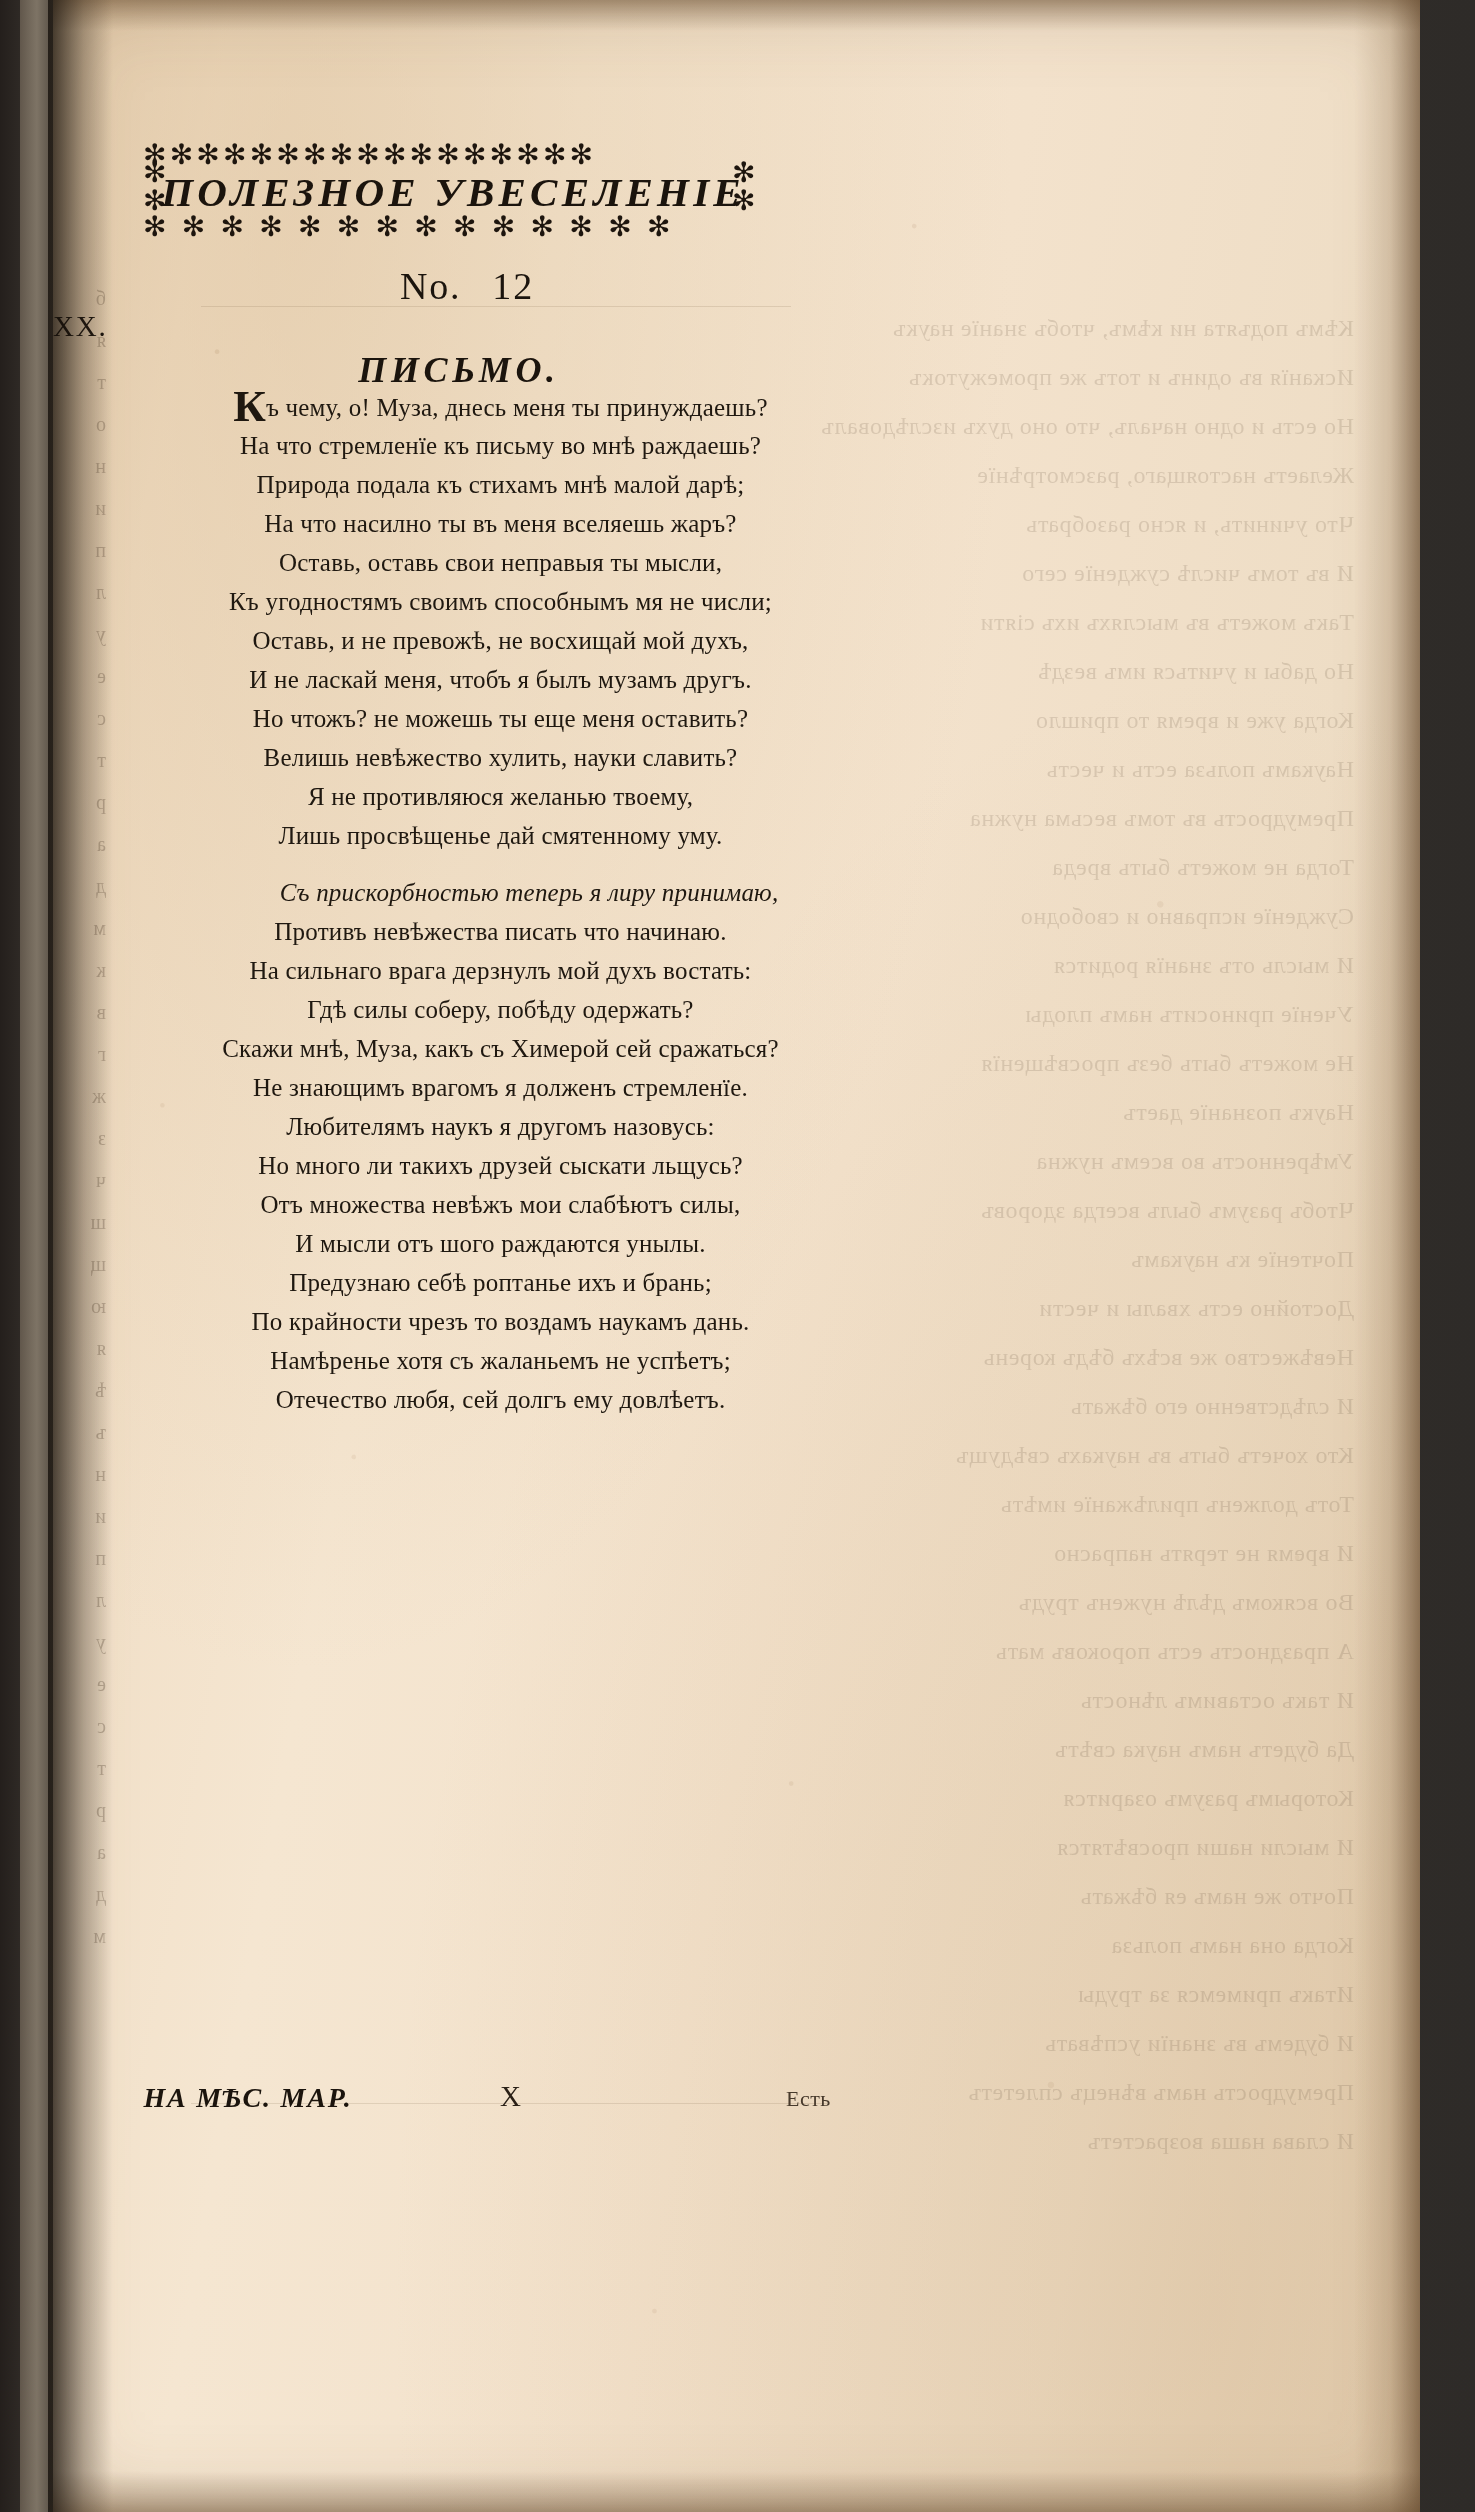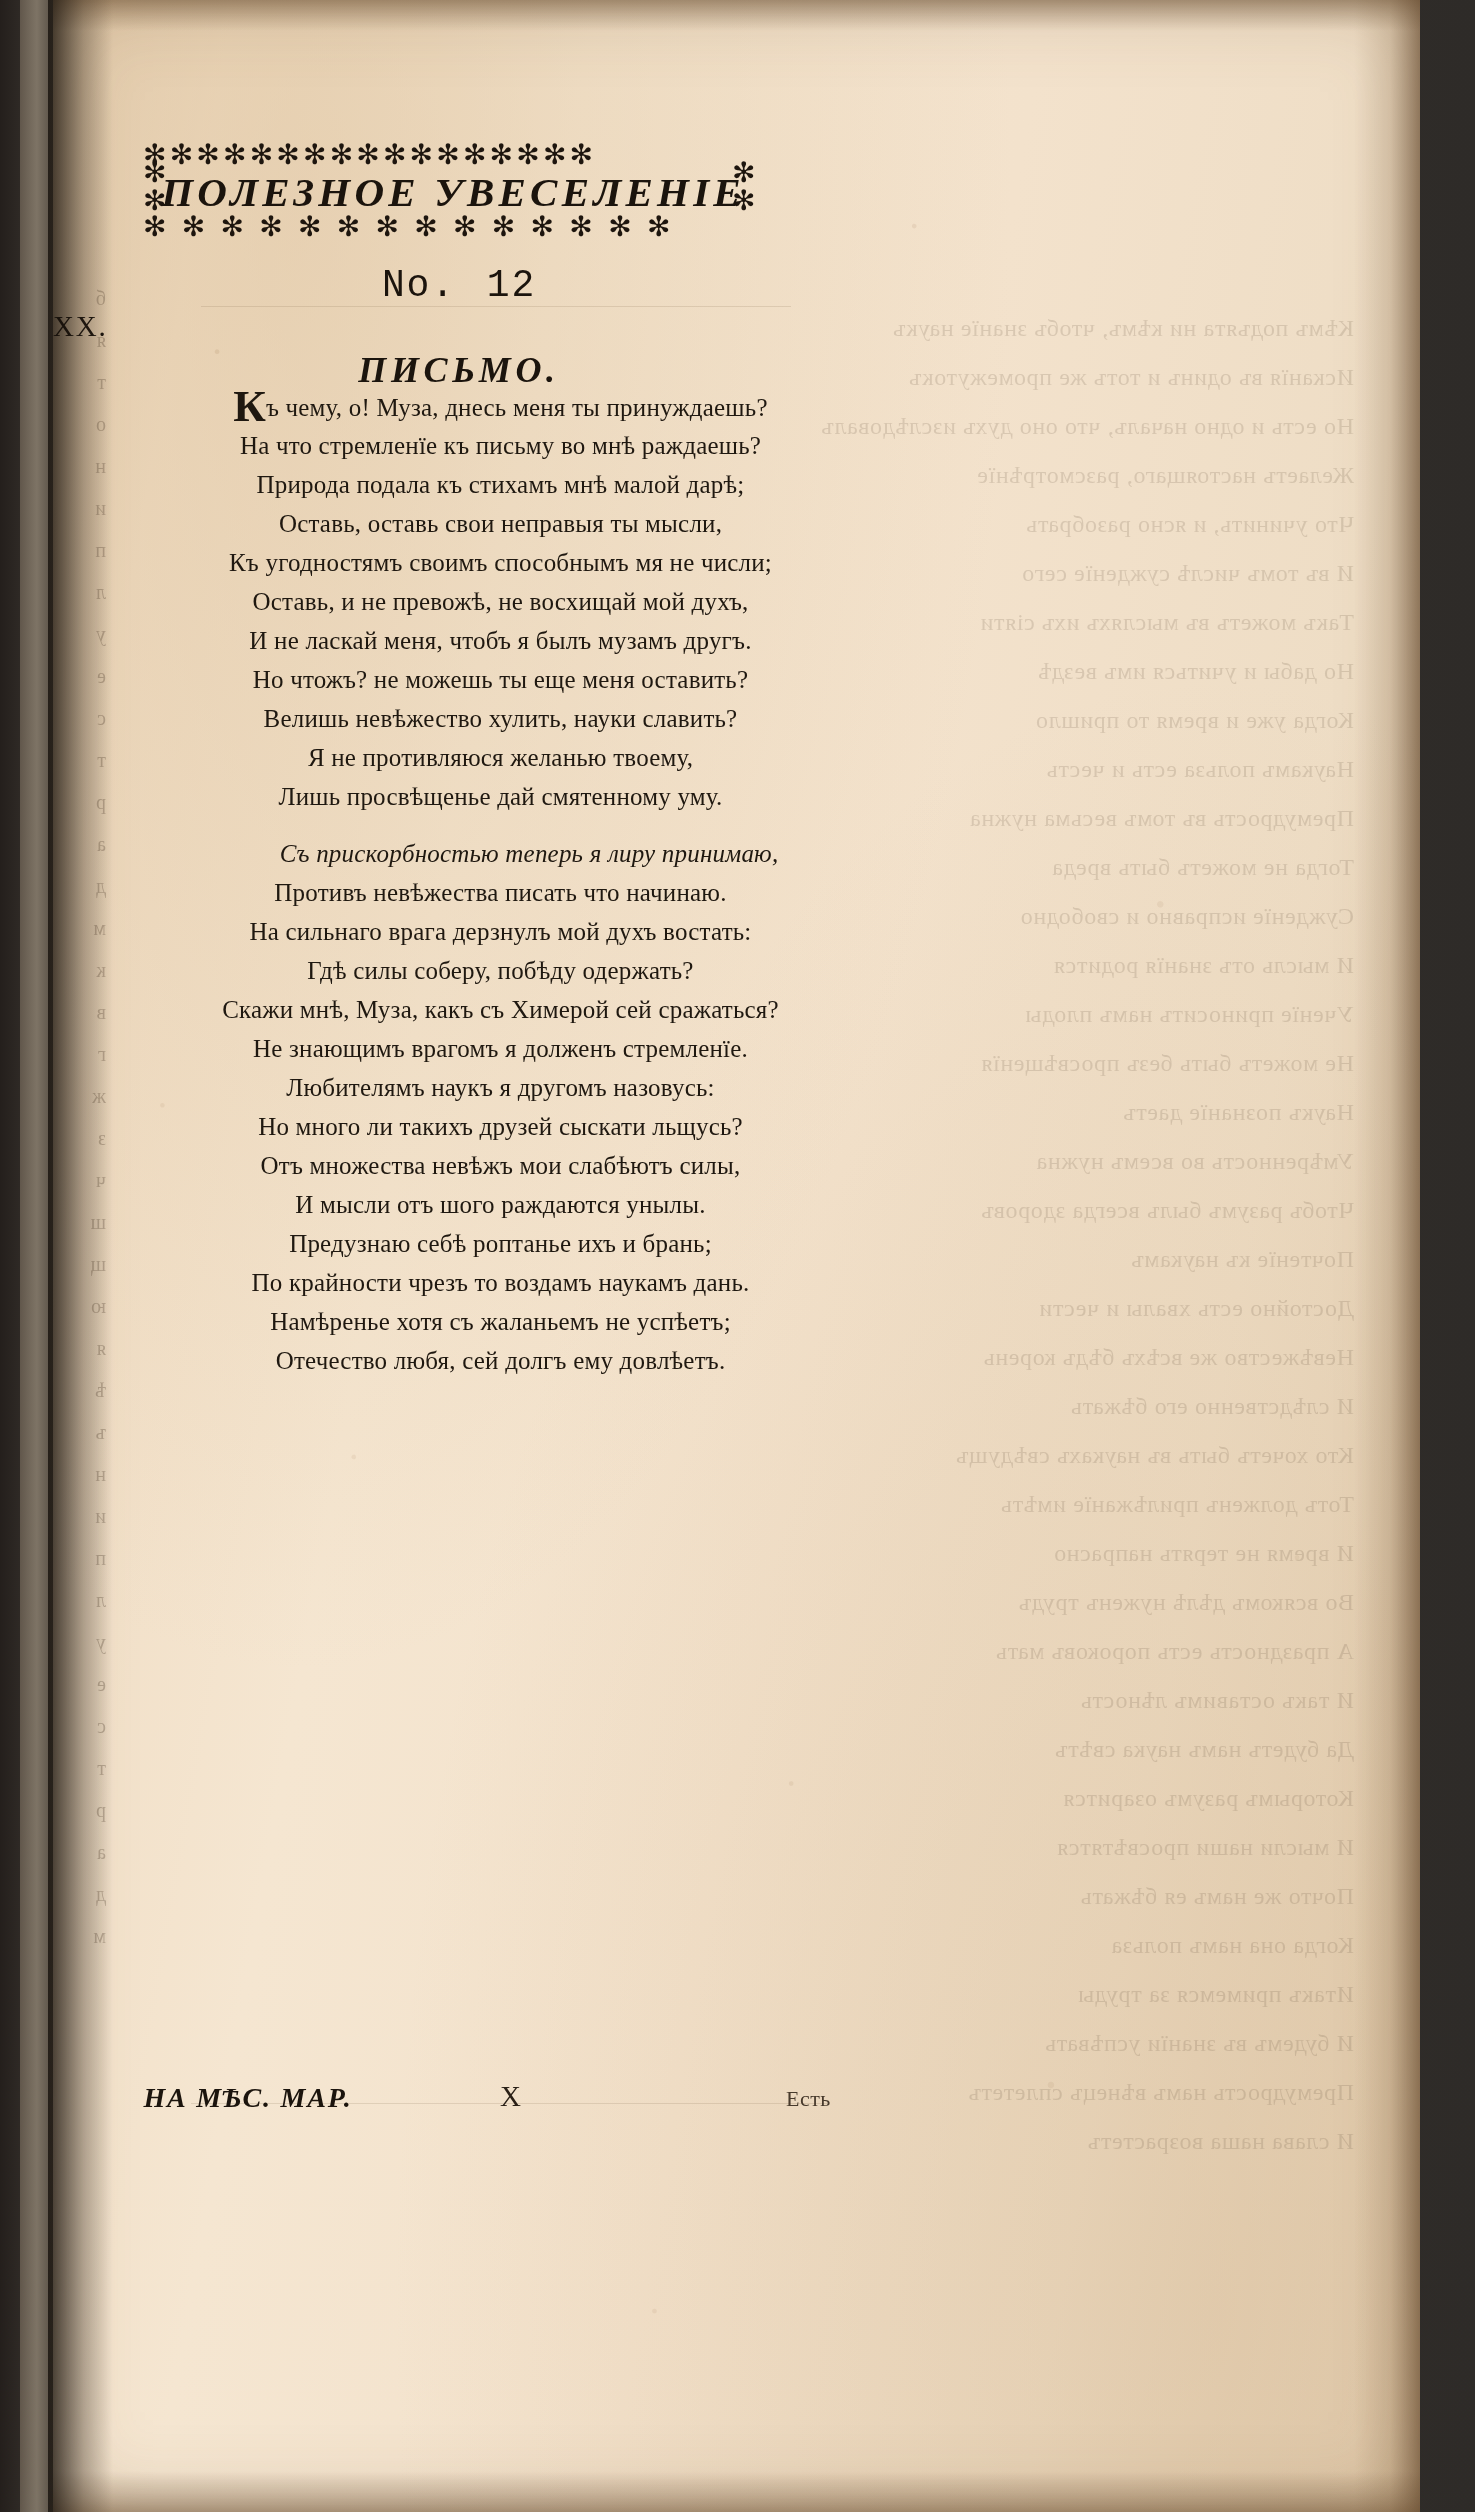--- a/index.html
+++ b/index.html
@@ -75,22 +75,22 @@
   .orn-bottom{left:90px;top:210px;width:618px;font-size:28px;letter-spacing:3.2px;}
   .orn-left{position:absolute;left:90px;top:159px;font-family:"DejaVu Sans",sans-serif;
      font-size:28px;color:#1d150e;line-height:28px;user-select:none;}
   .orn-right{position:absolute;left:679px;top:159px;font-family:"DejaVu Sans",sans-serif;
      font-size:28px;color:#1d150e;line-height:28px;user-select:none;}
 
   .masthead{position:absolute;left:90px;top:168px;width:620px;text-align:center;
      font-family:"Liberation Serif",serif;font-style:italic;font-weight:700;
      font-size:41px;letter-spacing:4.2px;color:#1b140d;}
 
-  .issue-no{position:absolute;left:0;top:264px;width:812px;text-align:center;
-     font-family:Liberation Mono, monospace;font-size:38px;letter-spacing:1.8px;color:#1b140d;}
+  .issue-no{position:absolute;left:8px;top:264px;width:812px;text-align:center;
+     font-family:Liberation Serif, serif;font-size:38px;letter-spacing:1.8px;color:#1b140d;}
   .issue-no .num{margin-left:31px;}
 
   .sect-num{position:absolute;left:0;top:310px;width:812px;text-align:left;
      font-family:"Liberation Serif",serif;font-size:29px;letter-spacing:1.8px;color:#1b140d;}
 
   .poem-title{position:absolute;left:0;top:349px;width:812px;text-align:center;
      font-family:"Liberation Serif",serif;font-style:italic;font-weight:700;
      font-size:36px;letter-spacing:4.6px;color:#1b140d;}
 
   
@@ -232,20 +232,21 @@
       </div>
 
       <div class="sect-num">XX.</div>
 
       <div class="poem-title">ПИСЬМО.</div>
 
       <div class="verses" id="verses">
           <div class="vline"><span class="drop">К</span>ъ чему, о! Муза, днесь меня ты принуждаешь?</div>
           <div class="vline">На что стремленïе къ письму во мнѣ раждаешь?</div>
           <div class="vline">Природа подала къ стихамъ мнѣ малой дарѣ;</div>
+          <div class="vline">На что насилно ты въ меня вселяешь жаръ?</div>
           <div class="vline">Оставь, оставь свои неправыя ты мысли,</div>
           <div class="vline">Къ угодностямъ своимъ способнымъ мя не числи;</div>
           <div class="vline">Оставь, и не превожѣ, не восхищай мой духъ,</div>
           <div class="vline">И не ласкай меня, чтобъ я былъ музамъ другъ.</div>
           <div class="vline">Но чтожъ? не можешь ты еще меня оставить?</div>
           <div class="vline">Велишь невѣжество хулить, науки славить?</div>
           <div class="vline">Я не противляюся желанью твоему,</div>
           <div class="vline">Лишь просвѣщенье дай смятенному уму.</div>
           <div class="vline indent gap">Съ прискорбностью теперь я лиру принимаю,</div>
           <div class="vline">Противъ невѣжества писать что начинаю.</div>

